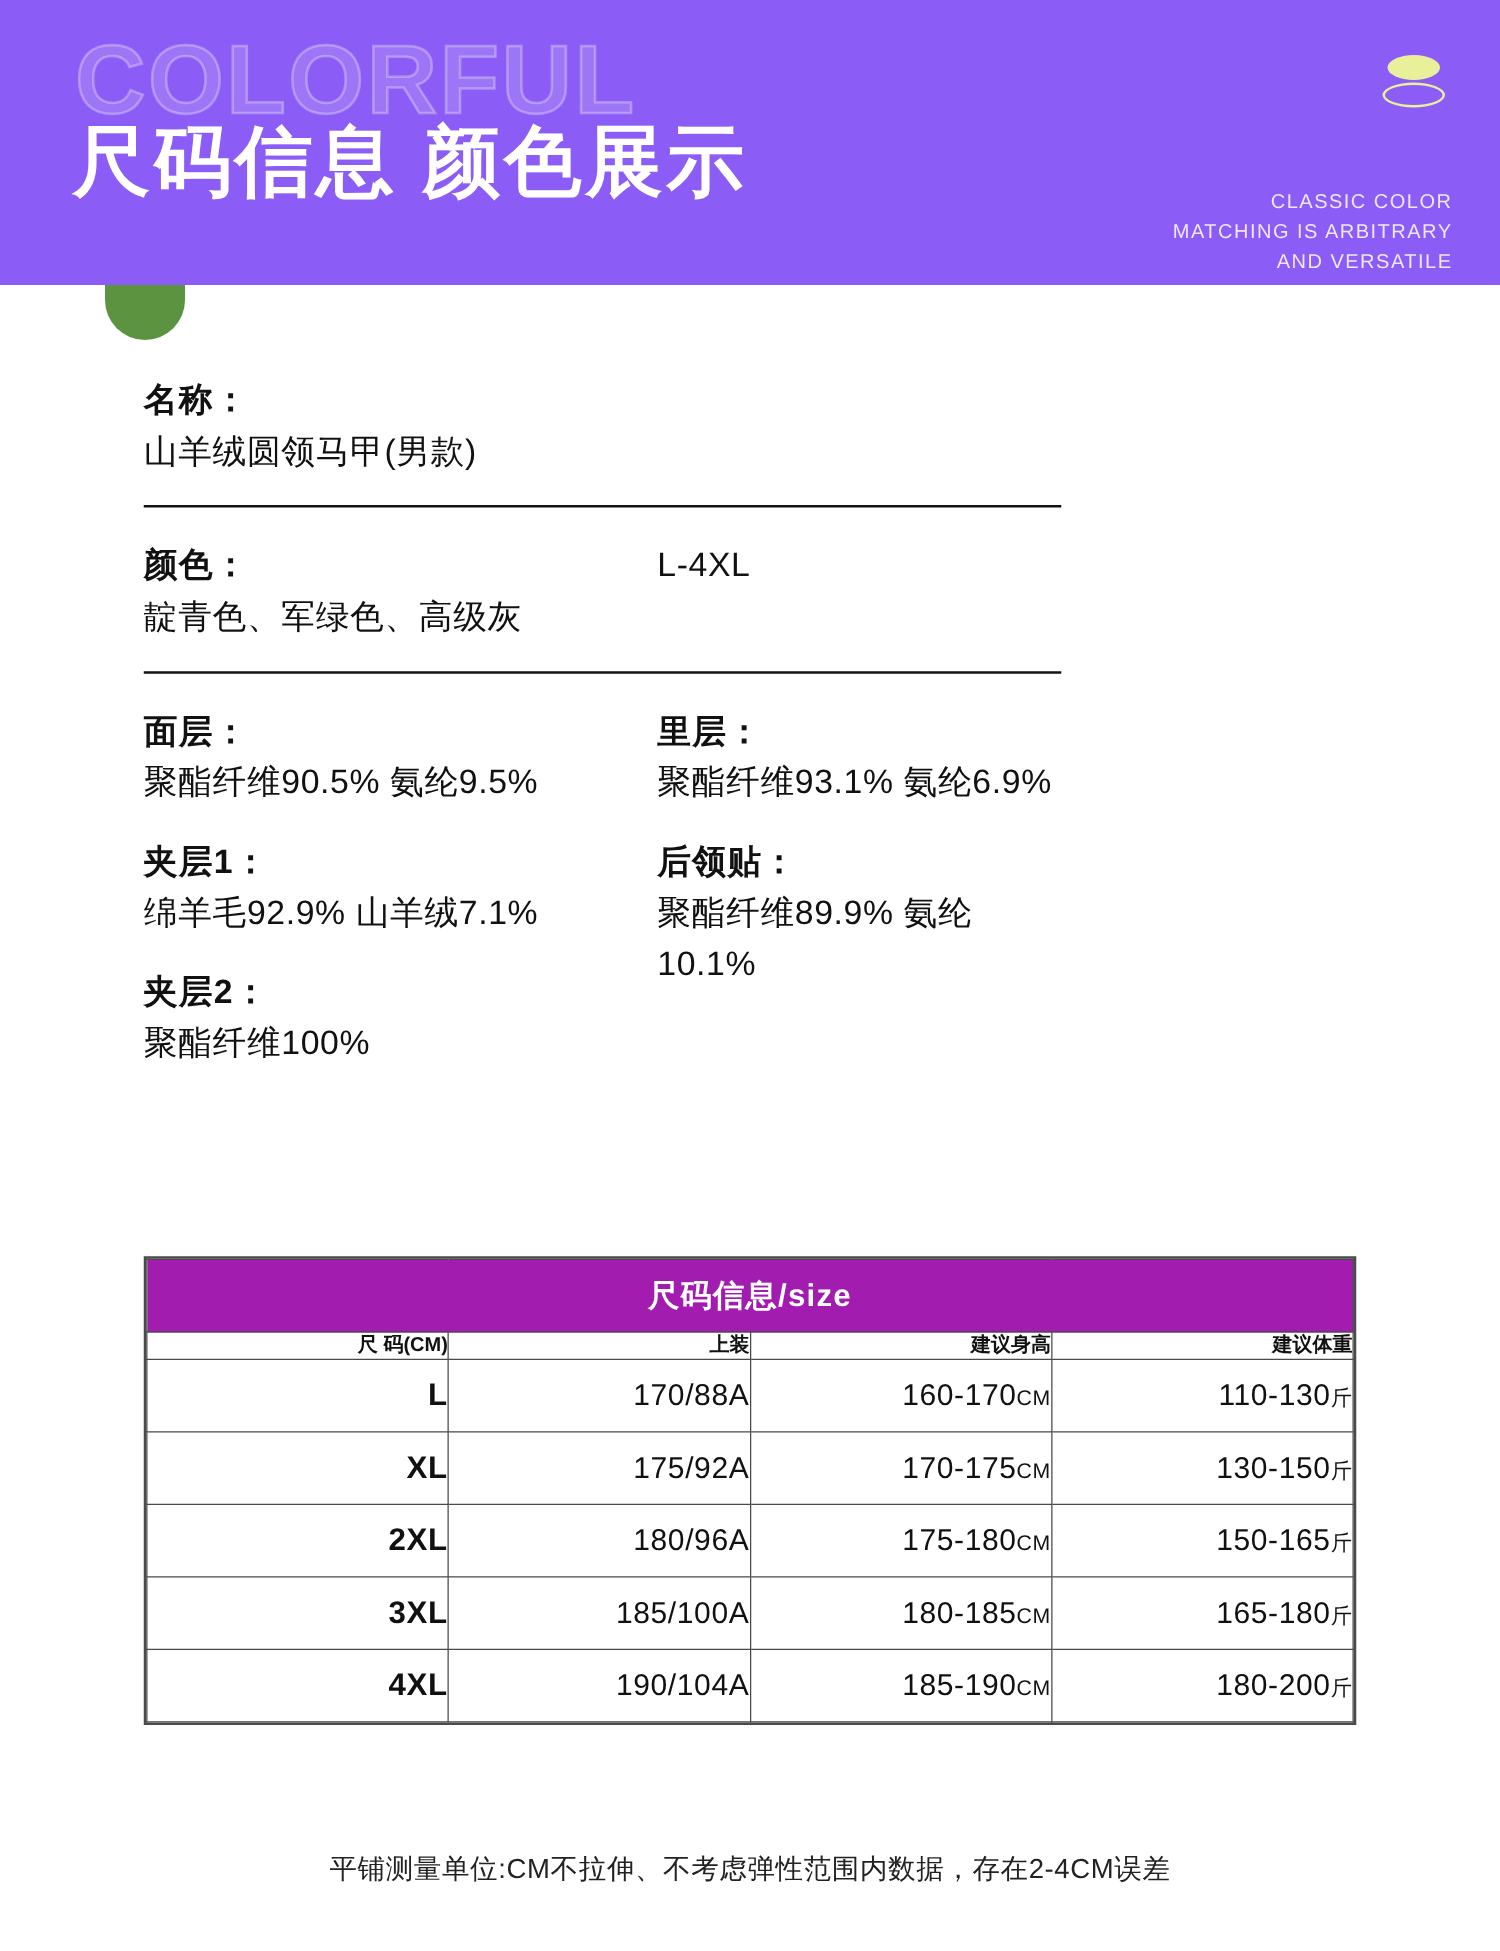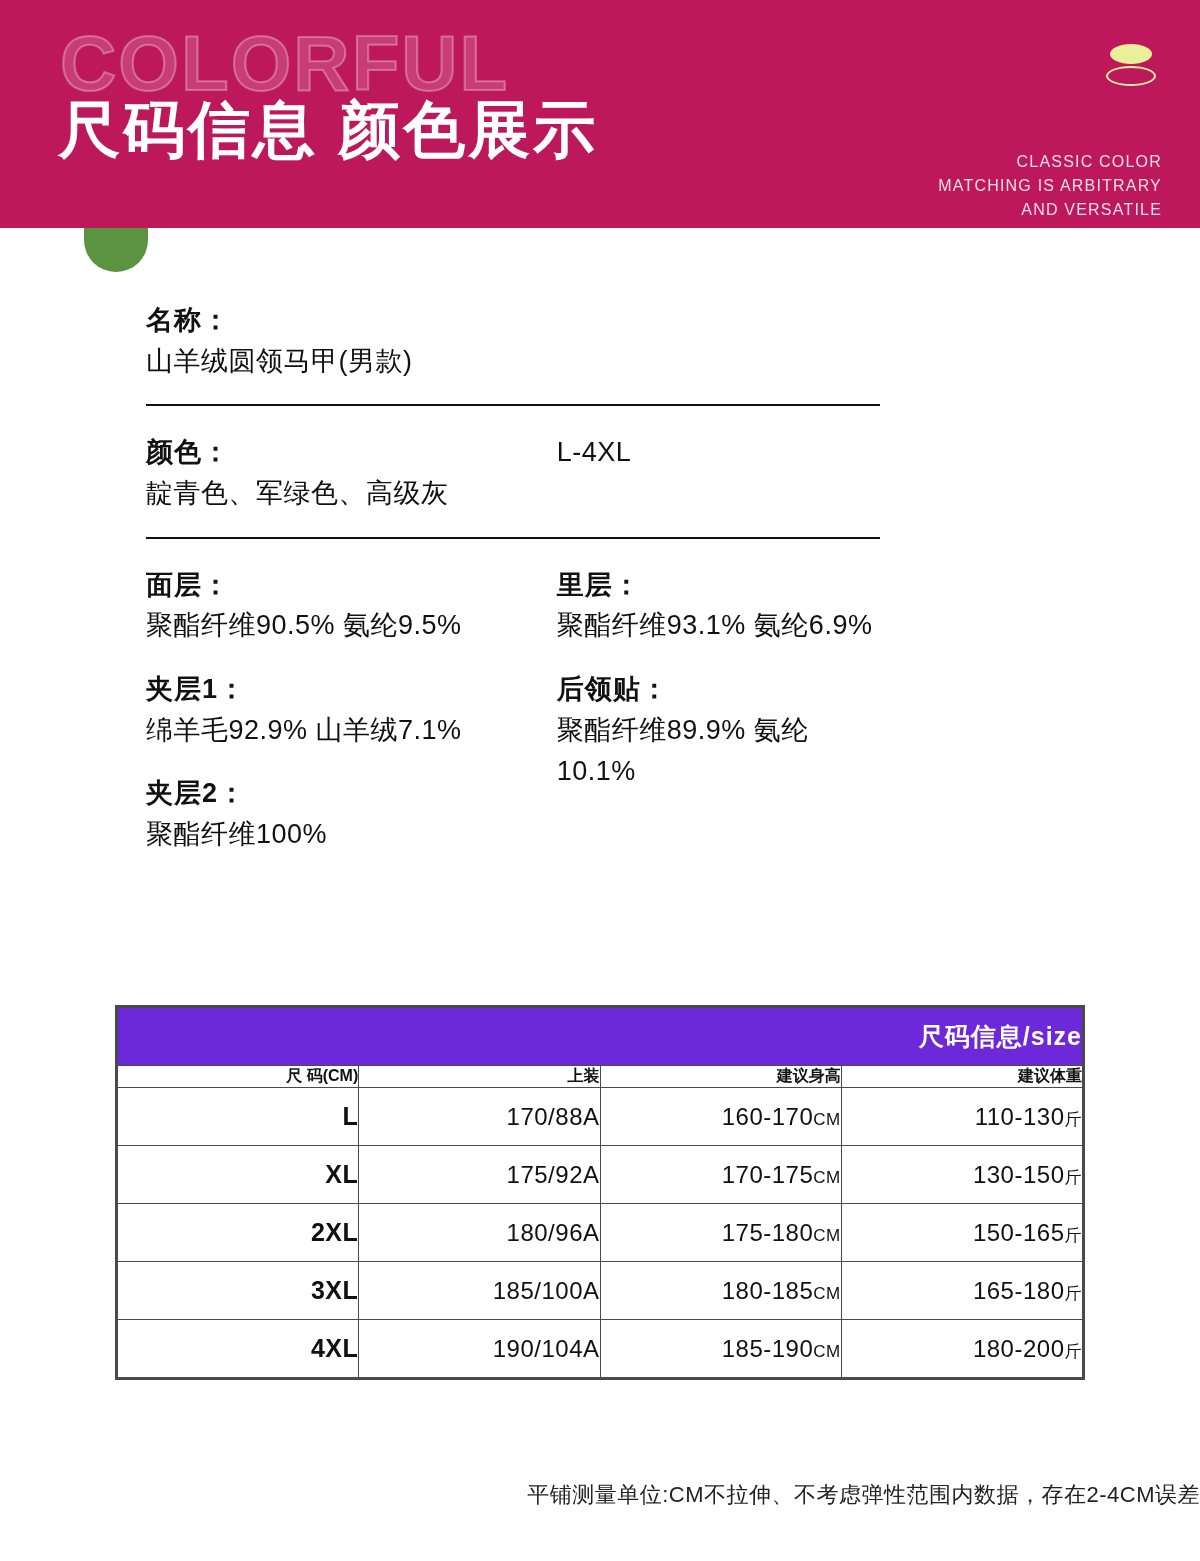--- a/index.html
+++ b/index.html
@@ -15,21 +15,21 @@
     width: 1200px;
     height: 1561px;
     background: #ffffff;
   }
 
   
   .header {
     position: relative;
     width: 1200px;
     height: 228px;
-    background: #be185d;
+    background: #8b5cf6;
     overflow: hidden;
   }
   .ghost-word {
     position: absolute;
     left: 60px;
     top: 24px;
     font-size: 78px;
     font-weight: bold;
     letter-spacing: 2px;
     color: rgba(255,255,255,0.16);
@@ -87,21 +87,20 @@
     border-radius: 0 0 32px 32px;
   }
 
   
   .spec {
     position: absolute;
     left: 0;
     top: 300px;
     width: 964px;
     padding: 0 115px;
-    margin-left: 31px;
   }
   .lbl {
     font-size: 27px;
     font-weight: bold;
     color: #111;
     line-height: 1.5;
     letter-spacing: 1px;
   }
   .val {
     font-size: 27px;
@@ -131,23 +130,23 @@
     top: 1005px;
     width: 970px;
     border: 2px solid #4a4a4a;
   }
   table {
     width: 100%;
     border-collapse: collapse;
     table-layout: fixed;
   }
   .tbl-title td {
-    background: #6d28d9;
+    background: #a21caf;
     color: #ffffff;
-    text-align: right;
+    text-align: center;
     font-size: 25px;
     font-weight: bold;
     padding: 12px 0;
     letter-spacing: 1px;
   }
   th, td {
     border: 1px solid #4a4a4a;
     text-align: right;
     color: #111;
   }
@@ -157,21 +156,21 @@
     letter-spacing: 0.5px;
   }
   tbody td.size-cell { font-weight: bold; font-size: 25px; }
   .unit { font-size: 17px; }
 
   .footnote {
     position: absolute;
     left: 0;
     top: 1480px;
     width: 1200px;
-    text-align: right;
+    text-align: center;
     font-size: 22px;
     color: #222;
     letter-spacing: 0.5px;
   }
 </style>
 </head>
 <body>
 
 <div class="page">
 

